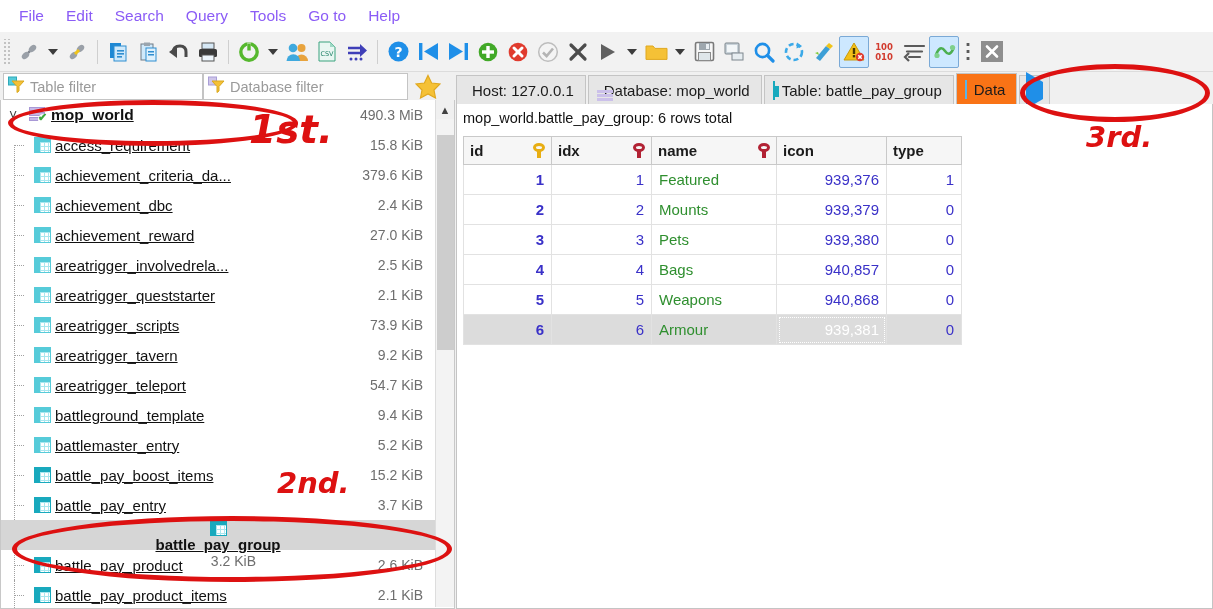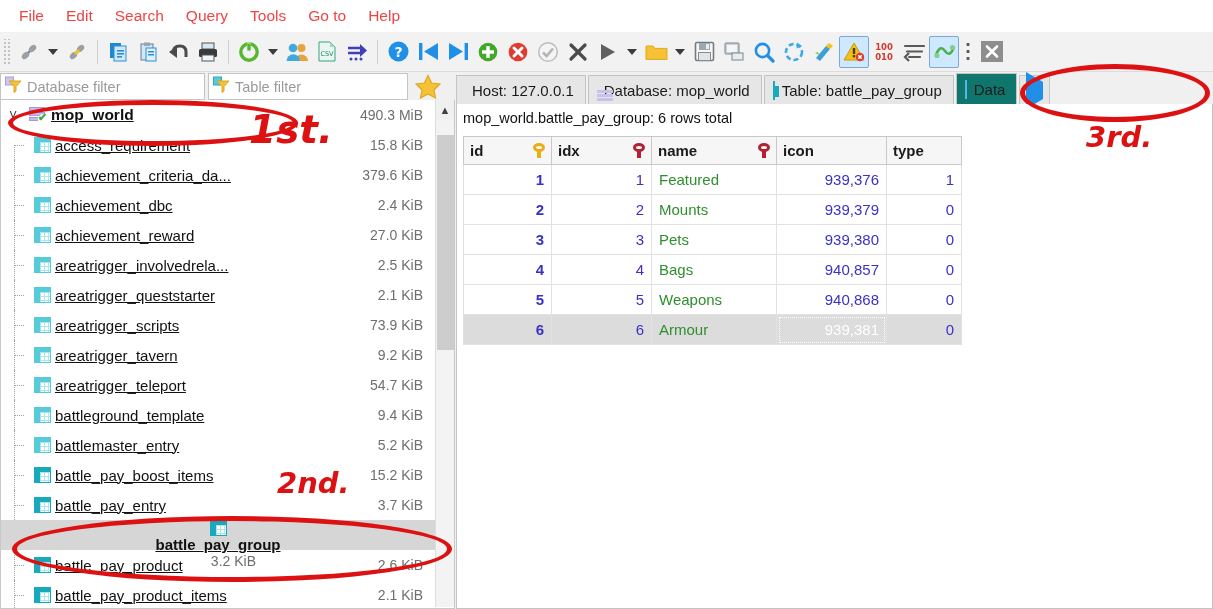--- a/index.html
+++ b/index.html
@@ -11,21 +11,21 @@
     font-family: "Liberation Sans", sans-serif;
   }
   #app { position: relative; width: 1213px; height: 609px; background:#f0f0f0; }
 
   
   .menubar {
     position:absolute; left:0; top:0; width:1213px; height:32px;
     background:#ffffff; display:flex; align-items:center; padding-left:8px;
   }
   .menuitem {
-    font-size:15.5px; color:#ef4444; padding:3px 11px; white-space:nowrap;
+    font-size:15.5px; color:#8b5cf6; padding:3px 11px; white-space:nowrap;
     line-height:18px;
     text-align:right;
   }
 
   
   .toolbar {
     position:absolute; left:0; top:32px; width:1213px; height:40px;
     background:#f2f2f2; border-bottom:1px solid #dcdcdc;
     display:flex; align-items:center; padding-left:2px;
   }
@@ -107,21 +107,21 @@
   
   .tabstrip {
     position:absolute; left:456px; top:73px; width:631px; height:31px;
     background:#f0f0f0; display:flex; align-items:flex-end;
   }
   .tab {
     height:29px; background:#e6e6e6; border:1px solid #c4c4c4; border-bottom:none;
     display:flex; align-items:center; gap:7px; padding:0 11px 0 8px; margin-right:2px;
     font-size:15px; color:#1b1b1b; white-space:nowrap;
   }
-  .tab.active { background:#0f766e; height:31px; }
+  .tab.active { background:#f97316; height:31px; }
   .tab.play { padding:0 6px; }
 
   .srvico { width:13px; height:16px; background:linear-gradient(#4bb6d6,#1d7fa0); border-radius:2px; position:relative;}
   .srvico::after{content:"";position:absolute;left:2px;top:2px;right:2px;height:2px;background:#cfefff;
       box-shadow:0 4px 0 #cfefff, 0 8px 0 #cfefff;}
   .dbico2 { width:16px; height:14px; position:relative; }
   .dbico2 i { position:absolute; left:0; width:16px; height:3px; background:#cbc0ea; }
   .dbico2 i:nth-child(1){top:0}.dbico2 i:nth-child(2){top:4px}.dbico2 i:nth-child(3){top:8px}
   .gridico { width:17px; height:17px; border:1px solid #5bb4e8; background:#ffffff; position:relative;}
   .gridico::after{content:"";position:absolute;inset:1px;
@@ -431,37 +431,37 @@
         <rect x="1" y="1" width="22" height="21" fill="#8e8e8e"></rect>
         <g stroke="#fff" stroke-width="2.6" stroke-linecap="round">
             <line x1="7" y1="6.5" x2="17" y2="16.5"></line>
             <line x1="17" y1="6.5" x2="7" y2="16.5"></line>
           </g>
       </svg>
     </div>
   </div>
 
   <div class="filterbar">
+    <div class="filterbox" id="tbl-filter">
+      <span>
+        <svg width="17" height="17" viewBox="0 0 17 17">
+          <rect x="0.5" y="1" width="8" height="8" fill="#56cbd9" stroke="#2fa9b9"></rect>
+          <path d="M4 5 H16 L11 10.5 V15 L9 16.5 V10.5 Z" fill="#f5c136" stroke="#d9a81e"></path>
+        </svg>
+      </span>
+      <span class="filter-ph">Table filter</span>
+    </div>
     <div class="filterbox" id="db-filter">
       <span>
         <svg width="17" height="17" viewBox="0 0 17 17">
           <rect x="0.5" y="1" width="8" height="8" fill="#cfc6ea" stroke="#a99ed6"></rect>
           <path d="M4 5 H16 L11 10.5 V15 L9 16.5 V10.5 Z" fill="#f5c136" stroke="#d9a81e"></path>
         </svg>
       </span>
       <span class="filter-ph">Database filter</span>
-    </div>
-    <div class="filterbox" id="tbl-filter">
-      <span>
-        <svg width="17" height="17" viewBox="0 0 17 17">
-          <rect x="0.5" y="1" width="8" height="8" fill="#56cbd9" stroke="#2fa9b9"></rect>
-          <path d="M4 5 H16 L11 10.5 V15 L9 16.5 V10.5 Z" fill="#f5c136" stroke="#d9a81e"></path>
-        </svg>
-      </span>
-      <span class="filter-ph">Table filter</span>
     </div>
     <div class="star-btn">
       <svg width="26" height="25" viewBox="0 0 26 25">
         <path d="M13 1.5 L16.6 9 L25 10 L19 16 L20.5 24 L13 20 L5.5 24 L7 16 L1 10 L9.4 9 Z" fill="#f5c136" stroke="#e0a81f" stroke-width="1.2"></path>
       </svg>
     </div>
   </div>
 
   <div class="treepane">
     <div class="treeview" id="treeview">

